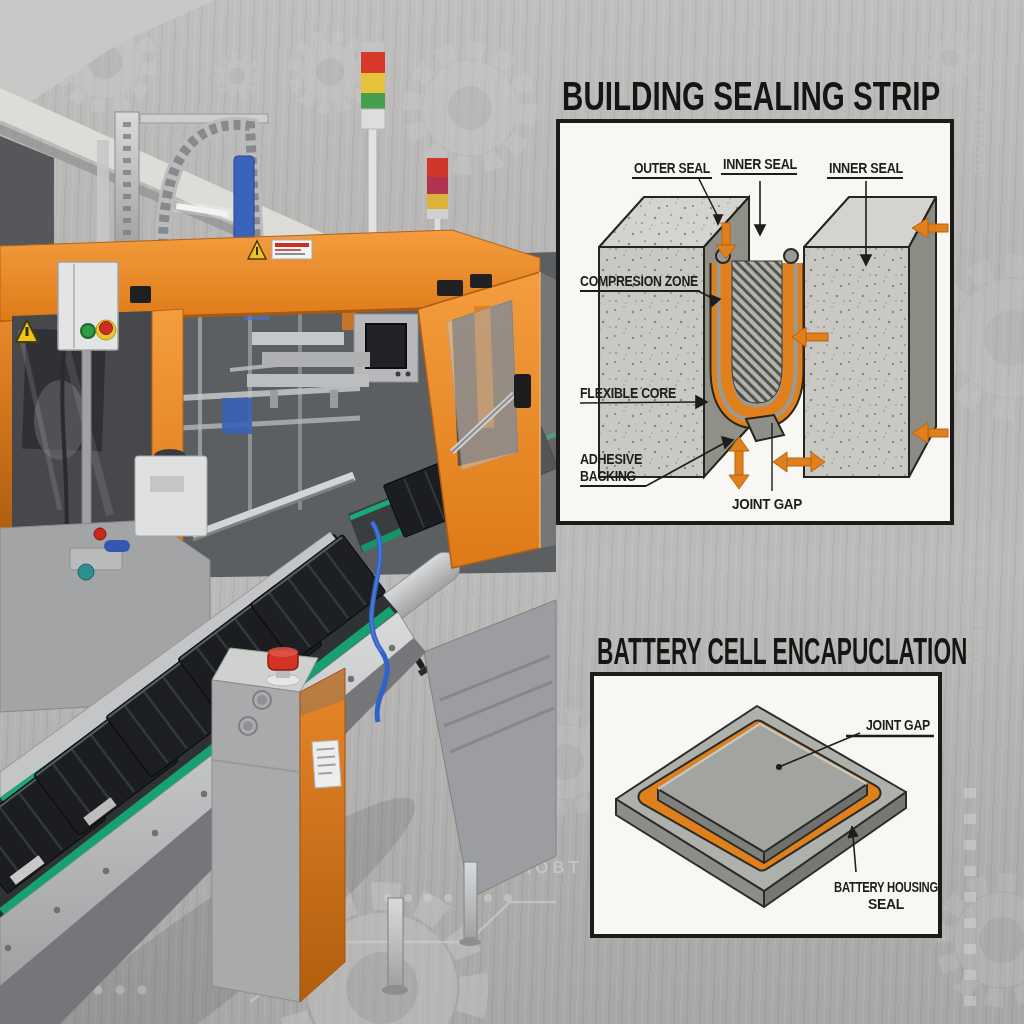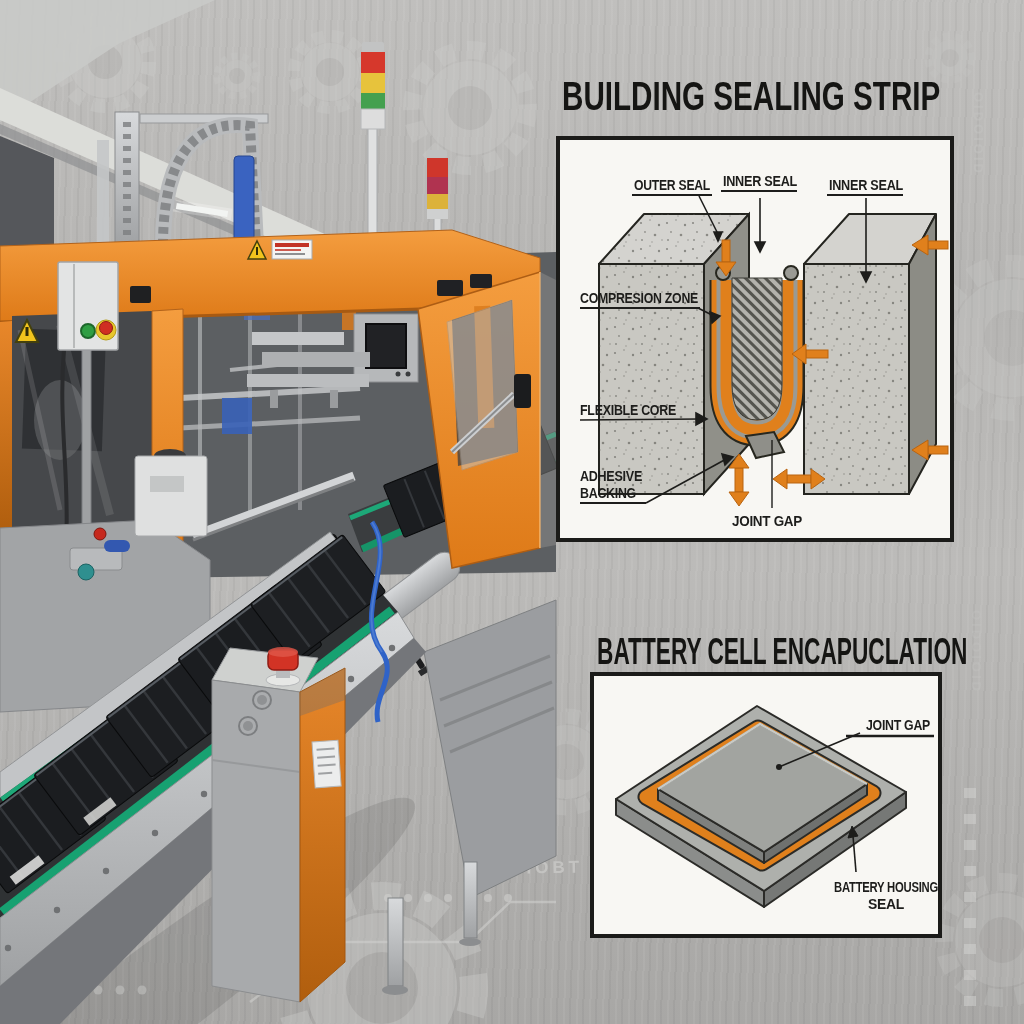--- a/index.html
+++ b/index.html
@@ -3,21 +3,21 @@
 <meta charset="utf-8">
 <style>
   html,body{margin:0;padding:0;background:#9e9d9b;}
   .stage{position:relative;width:1024px;height:1024px;overflow:hidden;
          font-family:"Liberation Sans",sans-serif;
          background:linear-gradient(180deg,#c0bfbd 0%,#b6b5b3 28%,#bcbbb9 55%,#aeadab 85%,#a8a7a5 100%);}
   .stage::before{content:"";position:absolute;inset:0;z-index:0;pointer-events:none;
          background:repeating-linear-gradient(92deg,rgba(255,255,255,.06) 0 2px,rgba(0,0,0,0) 2px 6px,rgba(0,0,0,.04) 6px 8px,rgba(0,0,0,0) 8px 13px);}
   #machine-svg{position:absolute;left:0;top:0;z-index:1;}
   .panel{position:absolute;background:#f8f7f3;border:4px solid #1b1b19;box-sizing:border-box;z-index:3;}
-  #panel-seal{left:556px;top:136px;width:398px;height:406px;}
+  #panel-seal{left:556px;top:119px;width:398px;height:406px;}
   #panel-battery{left:590px;top:672px;width:352px;height:266px;}
   .title{position:absolute;z-index:3;color:#151513;font-weight:700;white-space:nowrap;
          transform-origin:left center;line-height:1;}
   #title-seal{left:562px;top:76px;font-size:40px;transform:scaleX(.74);letter-spacing:0;}
   #title-battery{left:597px;top:634px;font-size:36px;transform:scaleX(.63);}
   .dlab{font:700 14px "Liberation Sans",sans-serif;letter-spacing:-.3px;fill:#1d1d1b;}
   svg text{user-select:none;}
 </style>
 </head>
 <body>

